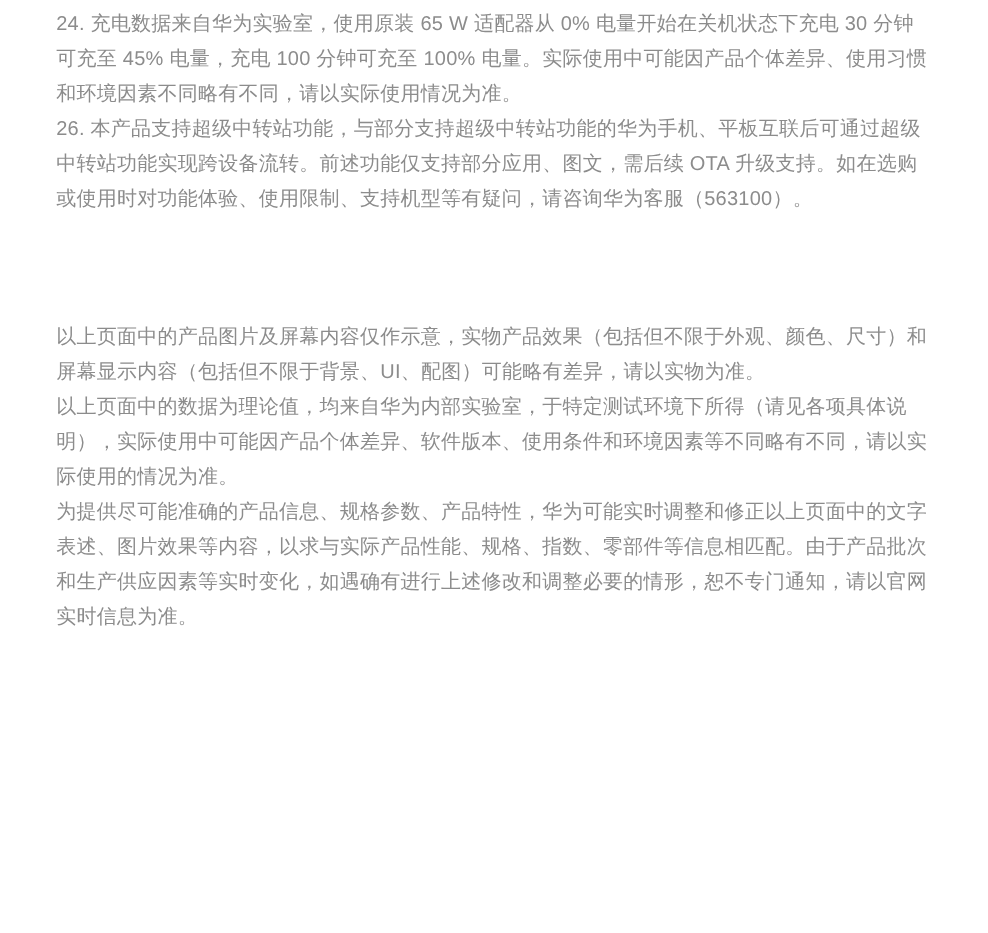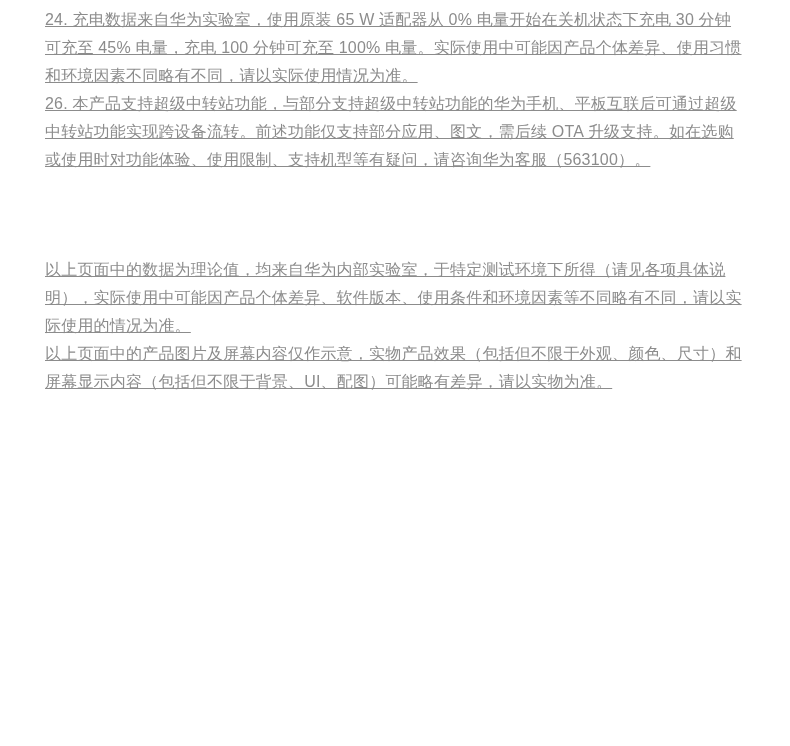--- a/index.html
+++ b/index.html
@@ -21,34 +21,34 @@
   .text-block p {
     margin: 0;
     padding: 0;
     width: 701px;
     font-size: 16px;
     line-height: 28px;
     color: #8c8c8c;
     letter-spacing: 0.2px;
     word-break: break-all;
     overflow-wrap: break-word;
-    text-decoration: underline;
   }
   .disclaimers-block {
     margin-top: 82px;
   }
 </style>
 </head>
 <body>
 
 <div class="doc">
 
   <section class="text-block footnotes-block">
     <p>24. 充电数据来自华为实验室，使用原装 65 W 适配器从 0% 电量开始在关机状态下充电 30 分钟可充至 45% 电量，充电 100 分钟可充至 100% 电量。实际使用中可能因产品个体差异、使用习惯和环境因素不同略有不同，请以实际使用情况为准。</p>
     <p>26. 本产品支持超级中转站功能，与部分支持超级中转站功能的华为手机、平板互联后可通过超级中转站功能实现跨设备流转。前述功能仅支持部分应用、图文，需后续 OTA 升级支持。如在选购或使用时对功能体验、使用限制、支持机型等有疑问，请咨询华为客服（563100）。</p>
   </section>
 
   <section class="text-block disclaimers-block">
+    <p>以上页面中的产品图片及屏幕内容仅作示意，实物产品效果（包括但不限于外观、颜色、尺寸）和屏幕显示内容（包括但不限于背景、UI、配图）可能略有差异，请以实物为准。</p>
     <p>以上页面中的数据为理论值，均来自华为内部实验室，于特定测试环境下所得（请见各项具体说明），实际使用中可能因产品个体差异、软件版本、使用条件和环境因素等不同略有不同，请以实际使用的情况为准。</p>
-    <p>以上页面中的产品图片及屏幕内容仅作示意，实物产品效果（包括但不限于外观、颜色、尺寸）和屏幕显示内容（包括但不限于背景、UI、配图）可能略有差异，请以实物为准。</p>
+    <p>为提供尽可能准确的产品信息、规格参数、产品特性，华为可能实时调整和修正以上页面中的文字表述、图片效果等内容，以求与实际产品性能、规格、指数、零部件等信息相匹配。由于产品批次和生产供应因素等实时变化，如遇确有进行上述修改和调整必要的情形，恕不专门通知，请以官网实时信息为准。</p>
   </section>
 
 </div>
 
 </body></html>

